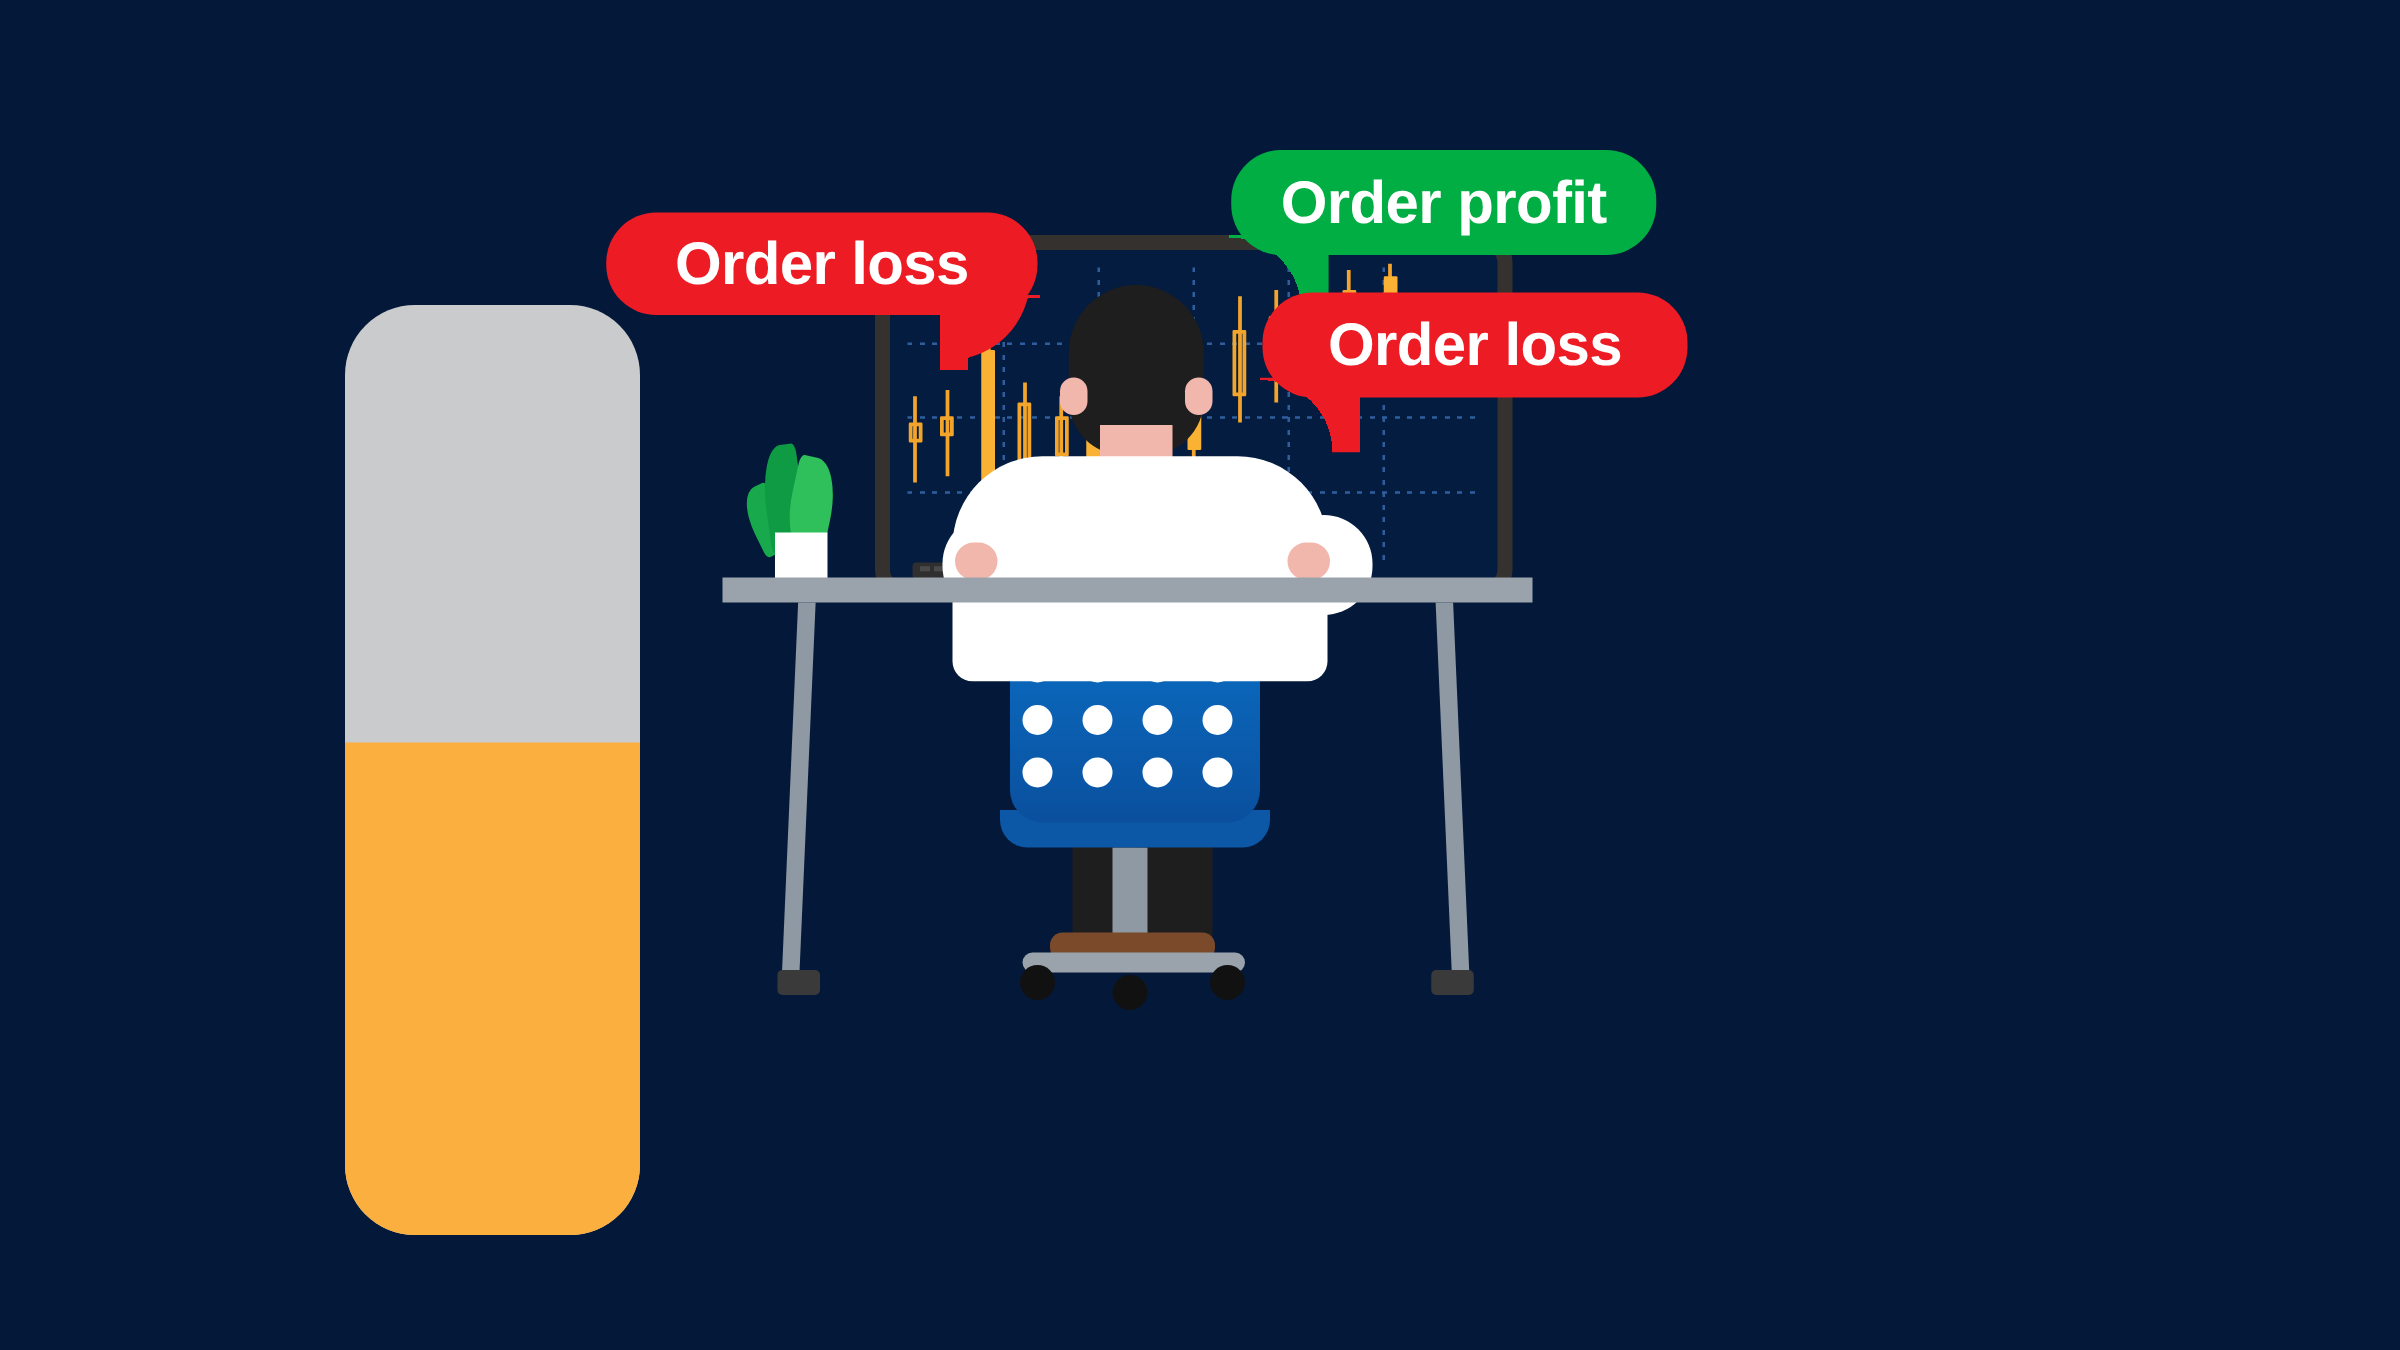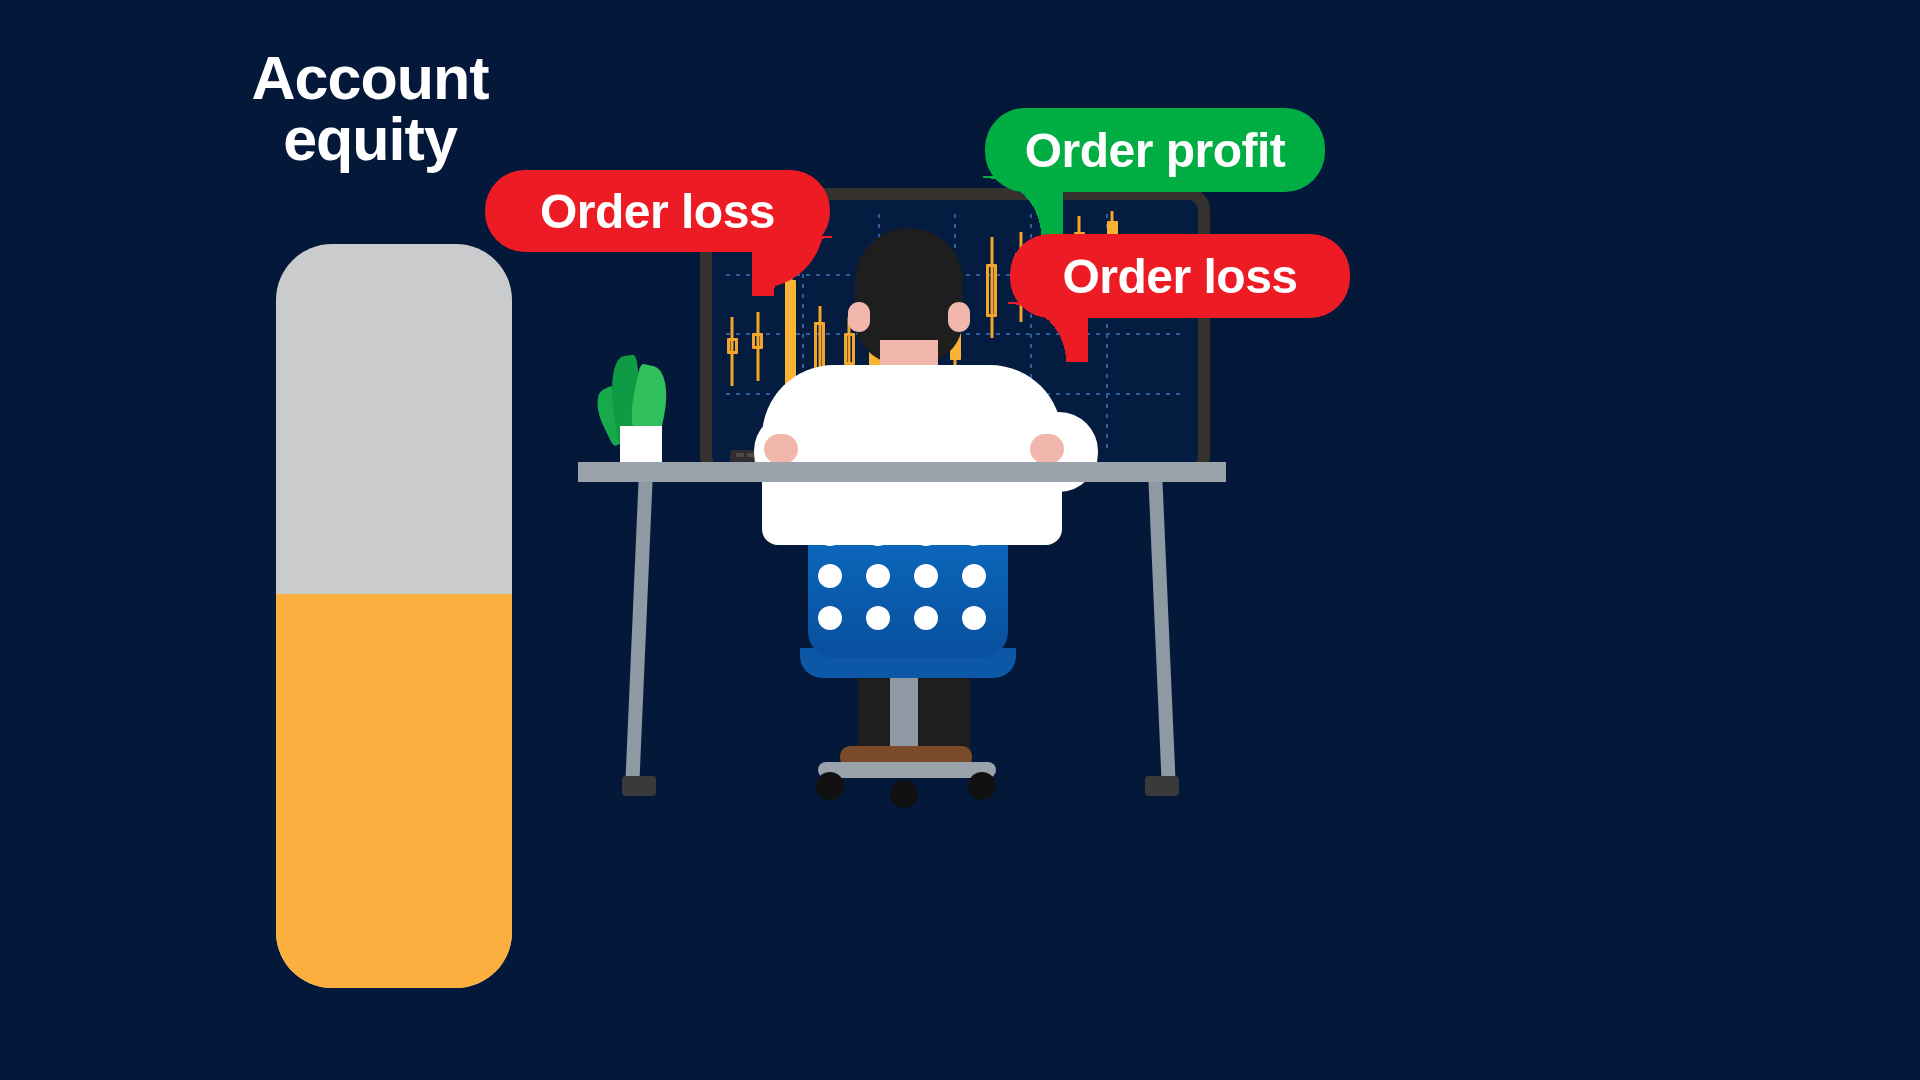--- a/index.html
+++ b/index.html
@@ -165,21 +165,21 @@
   .bubble-loss-1 .tail{right:-2px; bottom:-44px; width:80px; height:60px;}
   .bubble-loss-1 .tail::before{
     background:#ED1C24; left:-58px; top:-78px; width:130px; height:130px;
   }
   .bubble-loss-1 .tail::after{
     content:""; position:absolute; left:0; top:0; width:80px; height:60px;
     background:radial-gradient(circle at 100% 100%, transparent 0 58px, #ED1C24 58px 100%);
   }
 
   .bubble-profit{
-    left:985px; top:108px; width:340px; height:84px; background:#00AE43;
+    left:985px; top:120px; width:340px; height:84px; background:#00AE43;
   }
   .bubble-profit .tail{left:-2px; bottom:-44px; width:80px; height:60px;}
   .bubble-profit .tail::after{
     content:""; position:absolute; left:0; top:0; width:80px; height:60px;
     background:radial-gradient(circle at 0% 100%, transparent 0 58px, #00AE43 58px 100%);
   }
 
   .bubble-loss-2{
     left:1010px; top:234px; width:340px; height:84px; background:#ED1C24;
   }
@@ -187,22 +187,20 @@
   .bubble-loss-2 .tail::after{
     content:""; position:absolute; left:0; top:0; width:80px; height:60px;
     background:radial-gradient(circle at 0% 100%, transparent 0 58px, #ED1C24 58px 100%);
   }
 </style>
 </head>
 <body>
 
 <div id="stage">
 
-  <div class="equity-title">Account
-equity</div>
 
   <div class="equity-bar" style="background: rgb(202, 203, 204);">
     <div class="fill" style="height: 53%; background: rgb(251, 175, 62);"></div>
   </div>
 
   <div class="scene">
 
     <div class="monitor">
       <div class="gridlines">
           <i class="hline" style="top: 25%; background-image: repeating-linear-gradient(to right, rgb(46, 94, 158) 0px, rgb(46, 94, 158) 4px, transparent 4px, transparent 10px);"></i>

